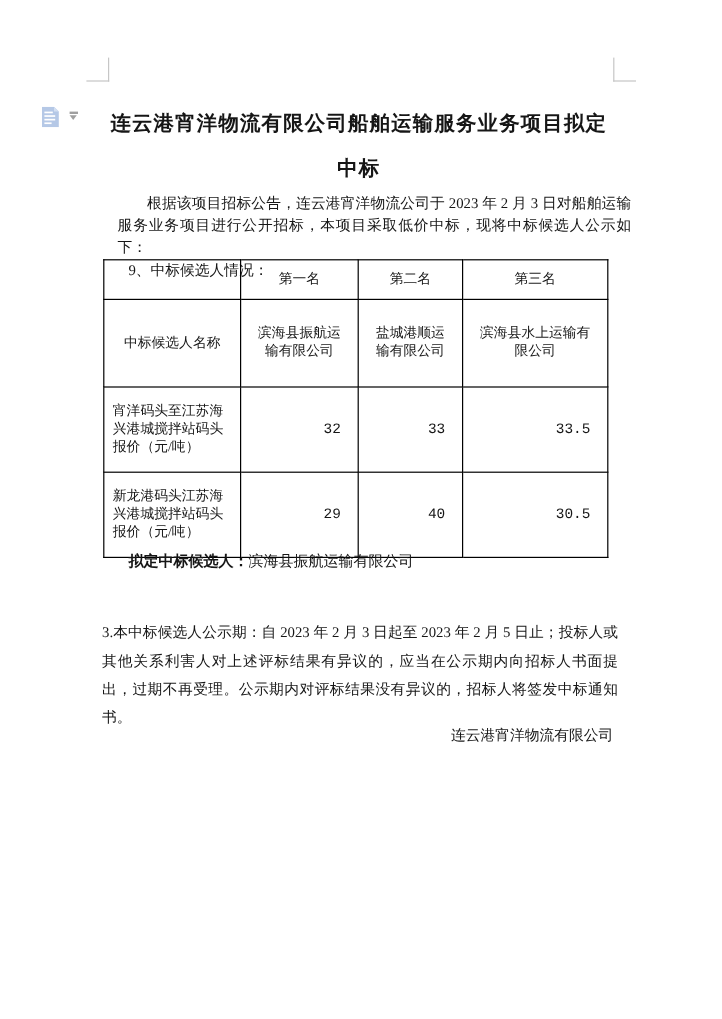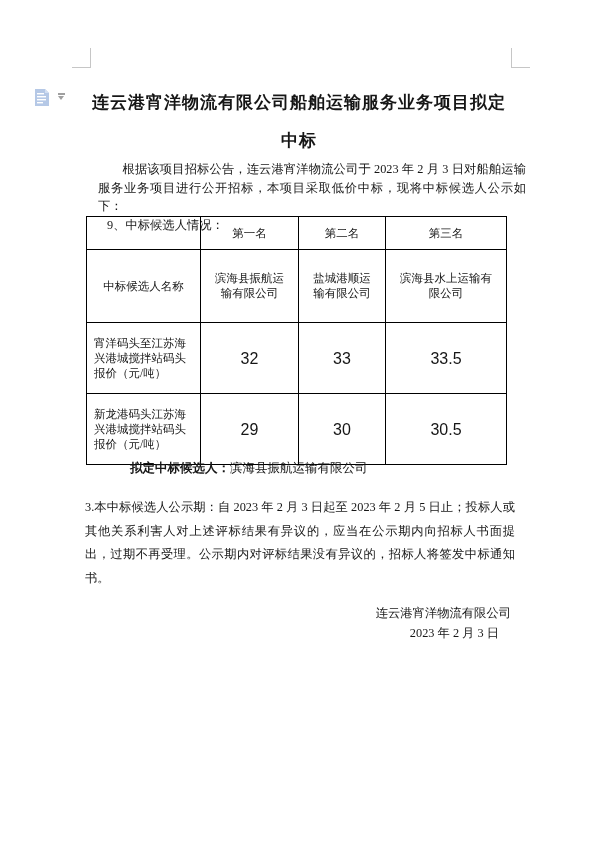--- a/index.html
+++ b/index.html
@@ -49,32 +49,32 @@
   
   .tbl {
     position: absolute; left: 86px; top: 216px;
     border-collapse: collapse; table-layout: fixed; width: 420px;
     font-size: 11.5px; color: #161616;
   }
   .tbl td { border: 1px solid #000; text-align: center; vertical-align: middle; padding: 2px 14px; line-height: 15px; }
   .tbl .hrow td { height: 28px; }
   .tbl .nrow td { height: 66px; }
   .tbl td.rowlabel { text-align: left; padding: 2px 7px; }
-  .tbl .num { font-family: Liberation Sans, sans-serif; font-size: 16px; }
+  .tbl .num { font-family: Liberation Mono, monospace; font-size: 12px; text-align: right; }
 
   
   .proposed {
     position: absolute; left: 85px; top: 460px; width: 428px;
     font-size: 12.5px; padding-left: 0;
   }
-  .proposed .lbl { font-weight: 700; margin-left: 45px; }
+  .proposed .lbl { font-weight: 700; margin-left: 22px; }
 
   
   .notice {
-    position: absolute; left: 85px; top: 496px; width: 430px;
+    position: absolute; left: 85px; top: 516px; width: 430px;
     font-size: 12.3px; line-height: 23.5px;
     text-align: justify; text-justify: inter-ideograph;
   }
   .phones {
     position: absolute; left: 85px; top: 565px; width: 430px;
     font-size: 12.3px; line-height: 20.5px; font-weight: 700;
   }
 
   
   .signature {
@@ -141,31 +141,30 @@
     </tr>
     <tr class="nrow">
       <td class="rowlabel" style="height:62px;">宵洋码头至江苏海兴港城搅拌站码头报价（元/吨）</td>
       <td class="num">32</td>
       <td class="num">33</td>
       <td class="num">33.5</td>
     </tr>
     <tr class="nrow">
       <td class="rowlabel" style="height:63px;">新龙港码头江苏海兴港城搅拌站码头报价（元/吨）</td>
       <td class="num">29</td>
-      <td class="num">30</td>
+      <td class="num">40</td>
       <td class="num">30.5</td>
     </tr>
   </tbody>
     </table>
 
   <div class="proposed">
     <span class="lbl">拟定中标候选人：</span><span>滨海县振航运输有限公司</span>
   </div>
 
   <div class="notice">3.本中标候选人公示期：自 2023 年 2 月 3 日起至 2023 年 2 月 5 日止；投标人或其他关系利害人对上述评标结果有异议的，应当在公示期内向招标人书面提出，过期不再受理。公示期内对评标结果没有异议的，招标人将签发中标通知书。</div>
 
 
   <div class="signature">
     <div>连云港宵洋物流有限公司</div>
-    <div class="date">2023 年 2 月 3 日</div>
   </div>
 
 </div>
 
 </body></html>

